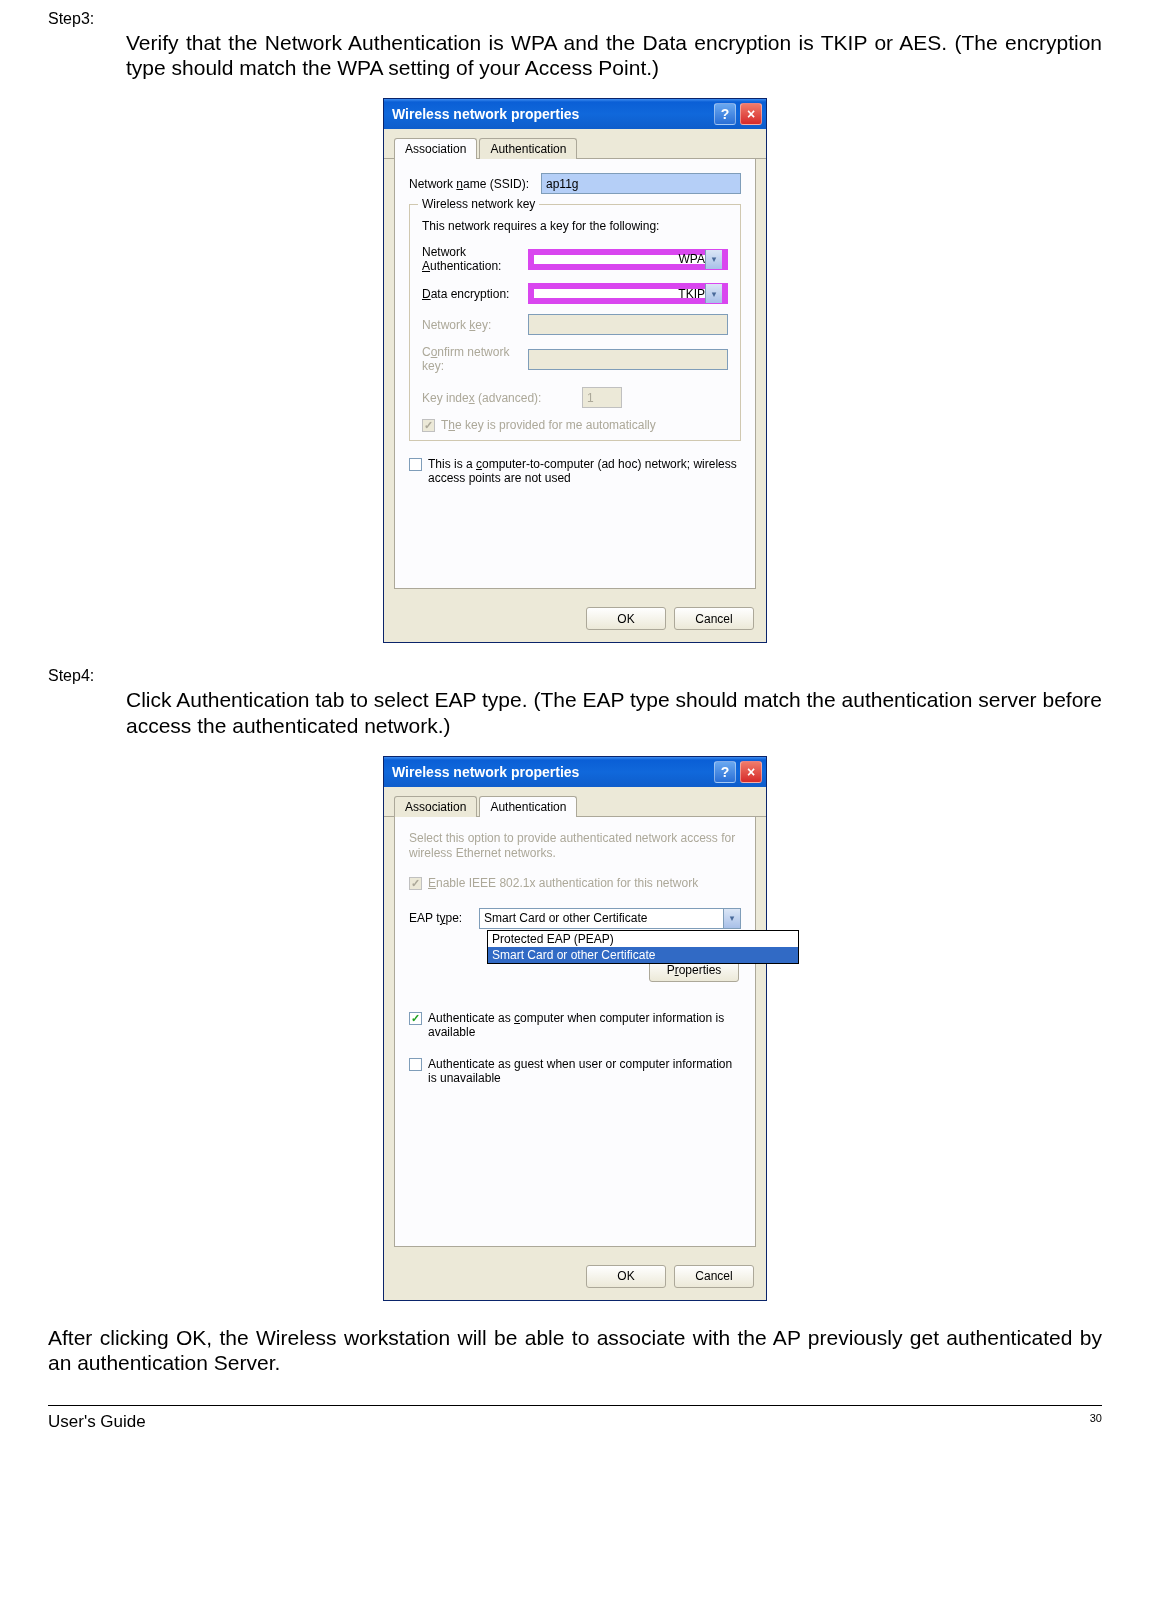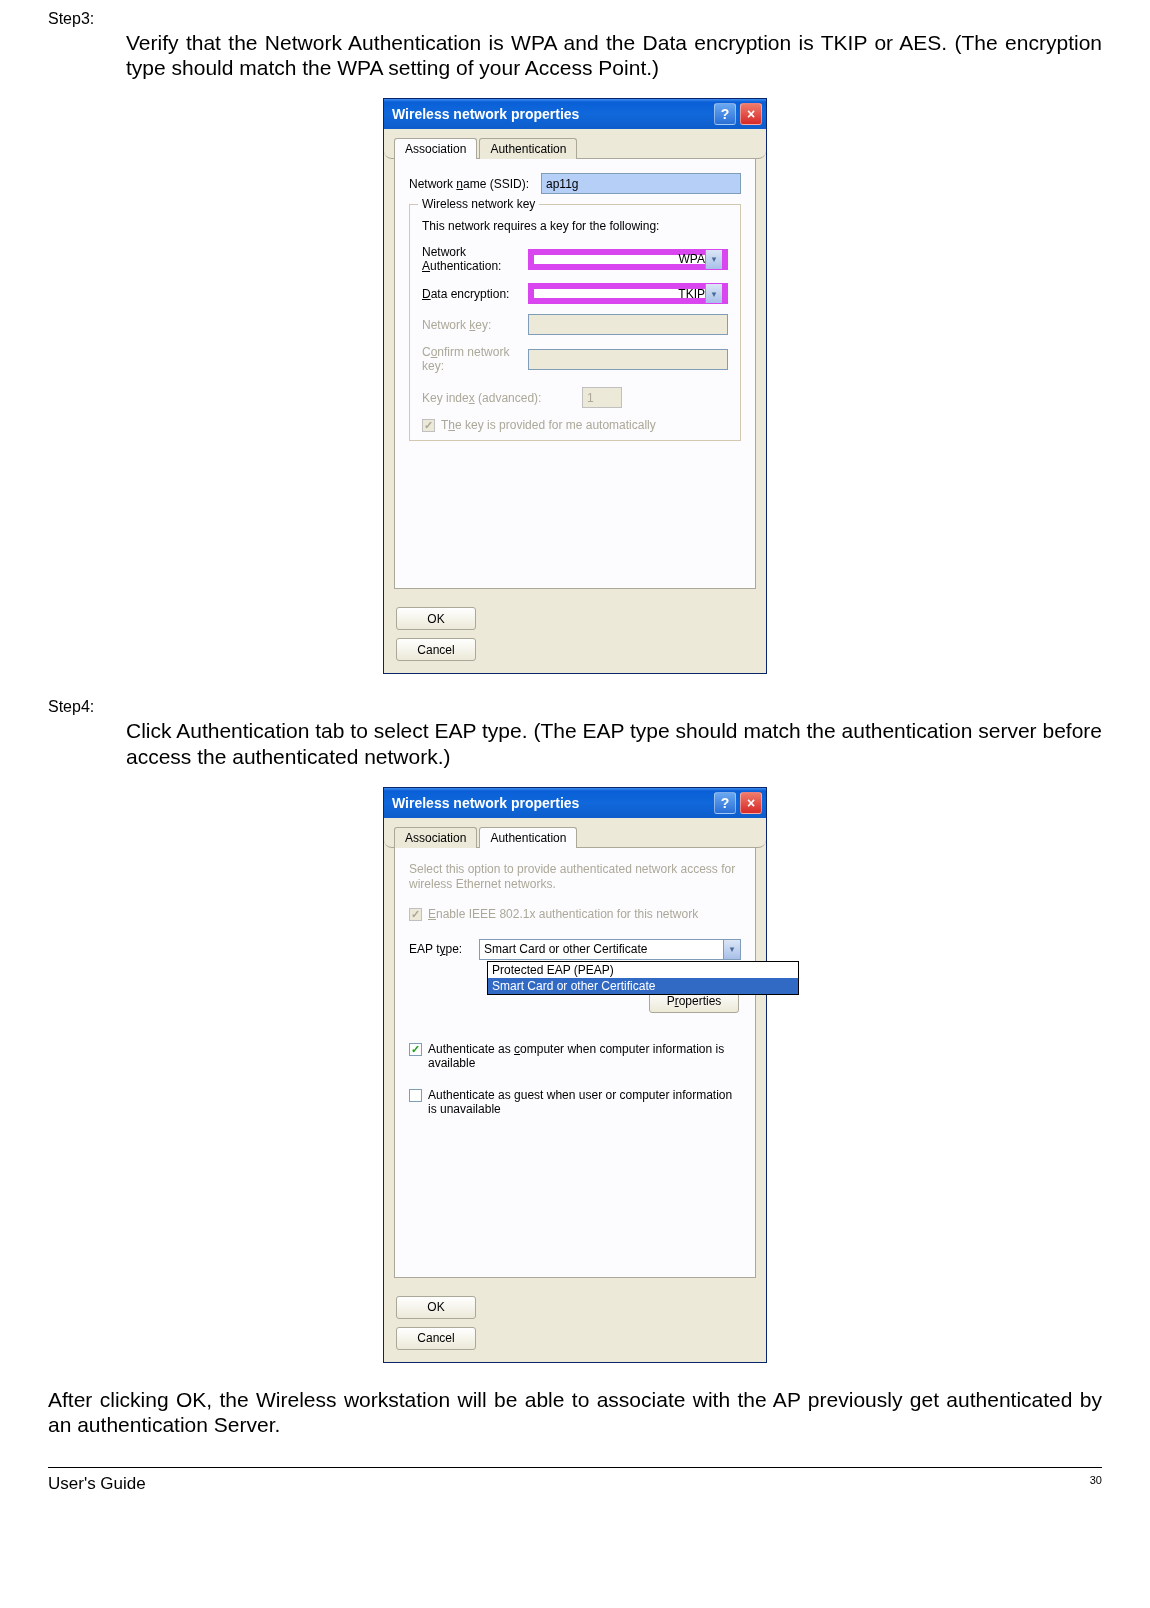--- a/index.html
+++ b/index.html
@@ -31,21 +31,21 @@
   }
   .tb-buttons { display: flex; gap: 4px; }
   .tb-btn {
     width: 22px; height: 22px; border-radius: 3px;
     display: flex; align-items: center; justify-content: center;
     font-weight: bold; color: #fff; font-size: 14px;
     border: 1px solid rgba(255,255,255,0.4);
   }
   .tb-help { background: linear-gradient(180deg,#6aa8f0,#2a6fd6); }
   .tb-close { background: linear-gradient(180deg,#f07b6a,#d62a2a); }
-  .tabstrip { display: flex; gap: 0; padding: 8px 10px 0 10px; border-bottom: 1px solid #aca899; border-radius: 8px; }
+  .tabstrip { display: flex; gap: 0; padding: 8px 10px 0 10px; border-bottom: 1px solid #aca899; }
   .tab {
     padding: 3px 10px; font-size: 12px; border: 1px solid #aca899;
     border-bottom: none; background: #ece9d8; position: relative; top: 1px;
     border-radius: 3px 3px 0 0; margin-right: 2px;
   }
   .tab.active { background: #fcfcfe; z-index: 2; }
   .tab-body {
     margin: 0 10px 10px 10px; padding: 14px 14px 10px 14px;
     border: 1px solid #aca899; border-top: none; background: #fcfcfe;
     min-height: 430px; position: relative;
@@ -84,21 +84,21 @@
     color: #aca899; background: #ece9d8;
   }
   .chk { display: flex; align-items: flex-start; gap: 6px; font-size: 12px; margin-top: 10px; }
   .chkbox {
     width: 13px; height: 13px; border: 1px solid #7f9db9; background: #fff;
     flex-shrink: 0; margin-top: 1px; display: flex; align-items: center; justify-content: center;
     font-size: 11px; color: #21a121; font-weight: bold;
   }
   .chkbox.disabled { background: #ece9d8; border-color: #c0c0c0; color: #aca899; }
   .btnrow {
-    display: flex; justify-content: flex-end; gap: 8px; padding: 8px 12px 12px 12px; flex-direction: column;
+    display: flex; justify-content: flex-end; gap: 8px; padding: 8px 12px 12px 12px;
   }
   .winbtn {
     width: 80px; height: 23px; font-size: 12px;
     background: linear-gradient(180deg,#fff,#ece9d8);
     border: 1px solid #aca899; border-radius: 3px;
   }
   .eap-select {
     flex: 1; height: 21px; border: 1px solid #7f9db9;
     display: flex; align-items: center; justify-content: space-between;
     padding-left: 4px; font-size: 12px; background: #fff;
@@ -171,20 +171,24 @@
         </div>
         <div class="frow" style="margin-top:14px">
           <div class="flabel disabled-text">Key inde<u class="acc">x</u> (advanced):</div>
           <div class="spinner">1</div>
         </div>
         <div class="chk">
           <div class="chkbox disabled">✓</div>
           <span class="disabled-text">T<u class="acc">h</u>e key is provided for me automatically</span>
         </div>
       </div>
+      <div class="chk" style="margin-top:16px">
+        <div class="chkbox"></div>
+        <span>This is a <u class="acc">c</u>omputer-to-computer (ad hoc) network; wireless access points are not used</span>
+      </div>
     </div>
     <div class="btnrow">
       <button class="winbtn">OK</button>
       <button class="winbtn">Cancel</button>
     </div>
   </div>
 </div>
 
 <div class="step-label">Step4:</div>
 <div class="step-body">Click Authentication tab to select EAP type. (The EAP type should match the authentication server before access the authenticated network.)</div>

